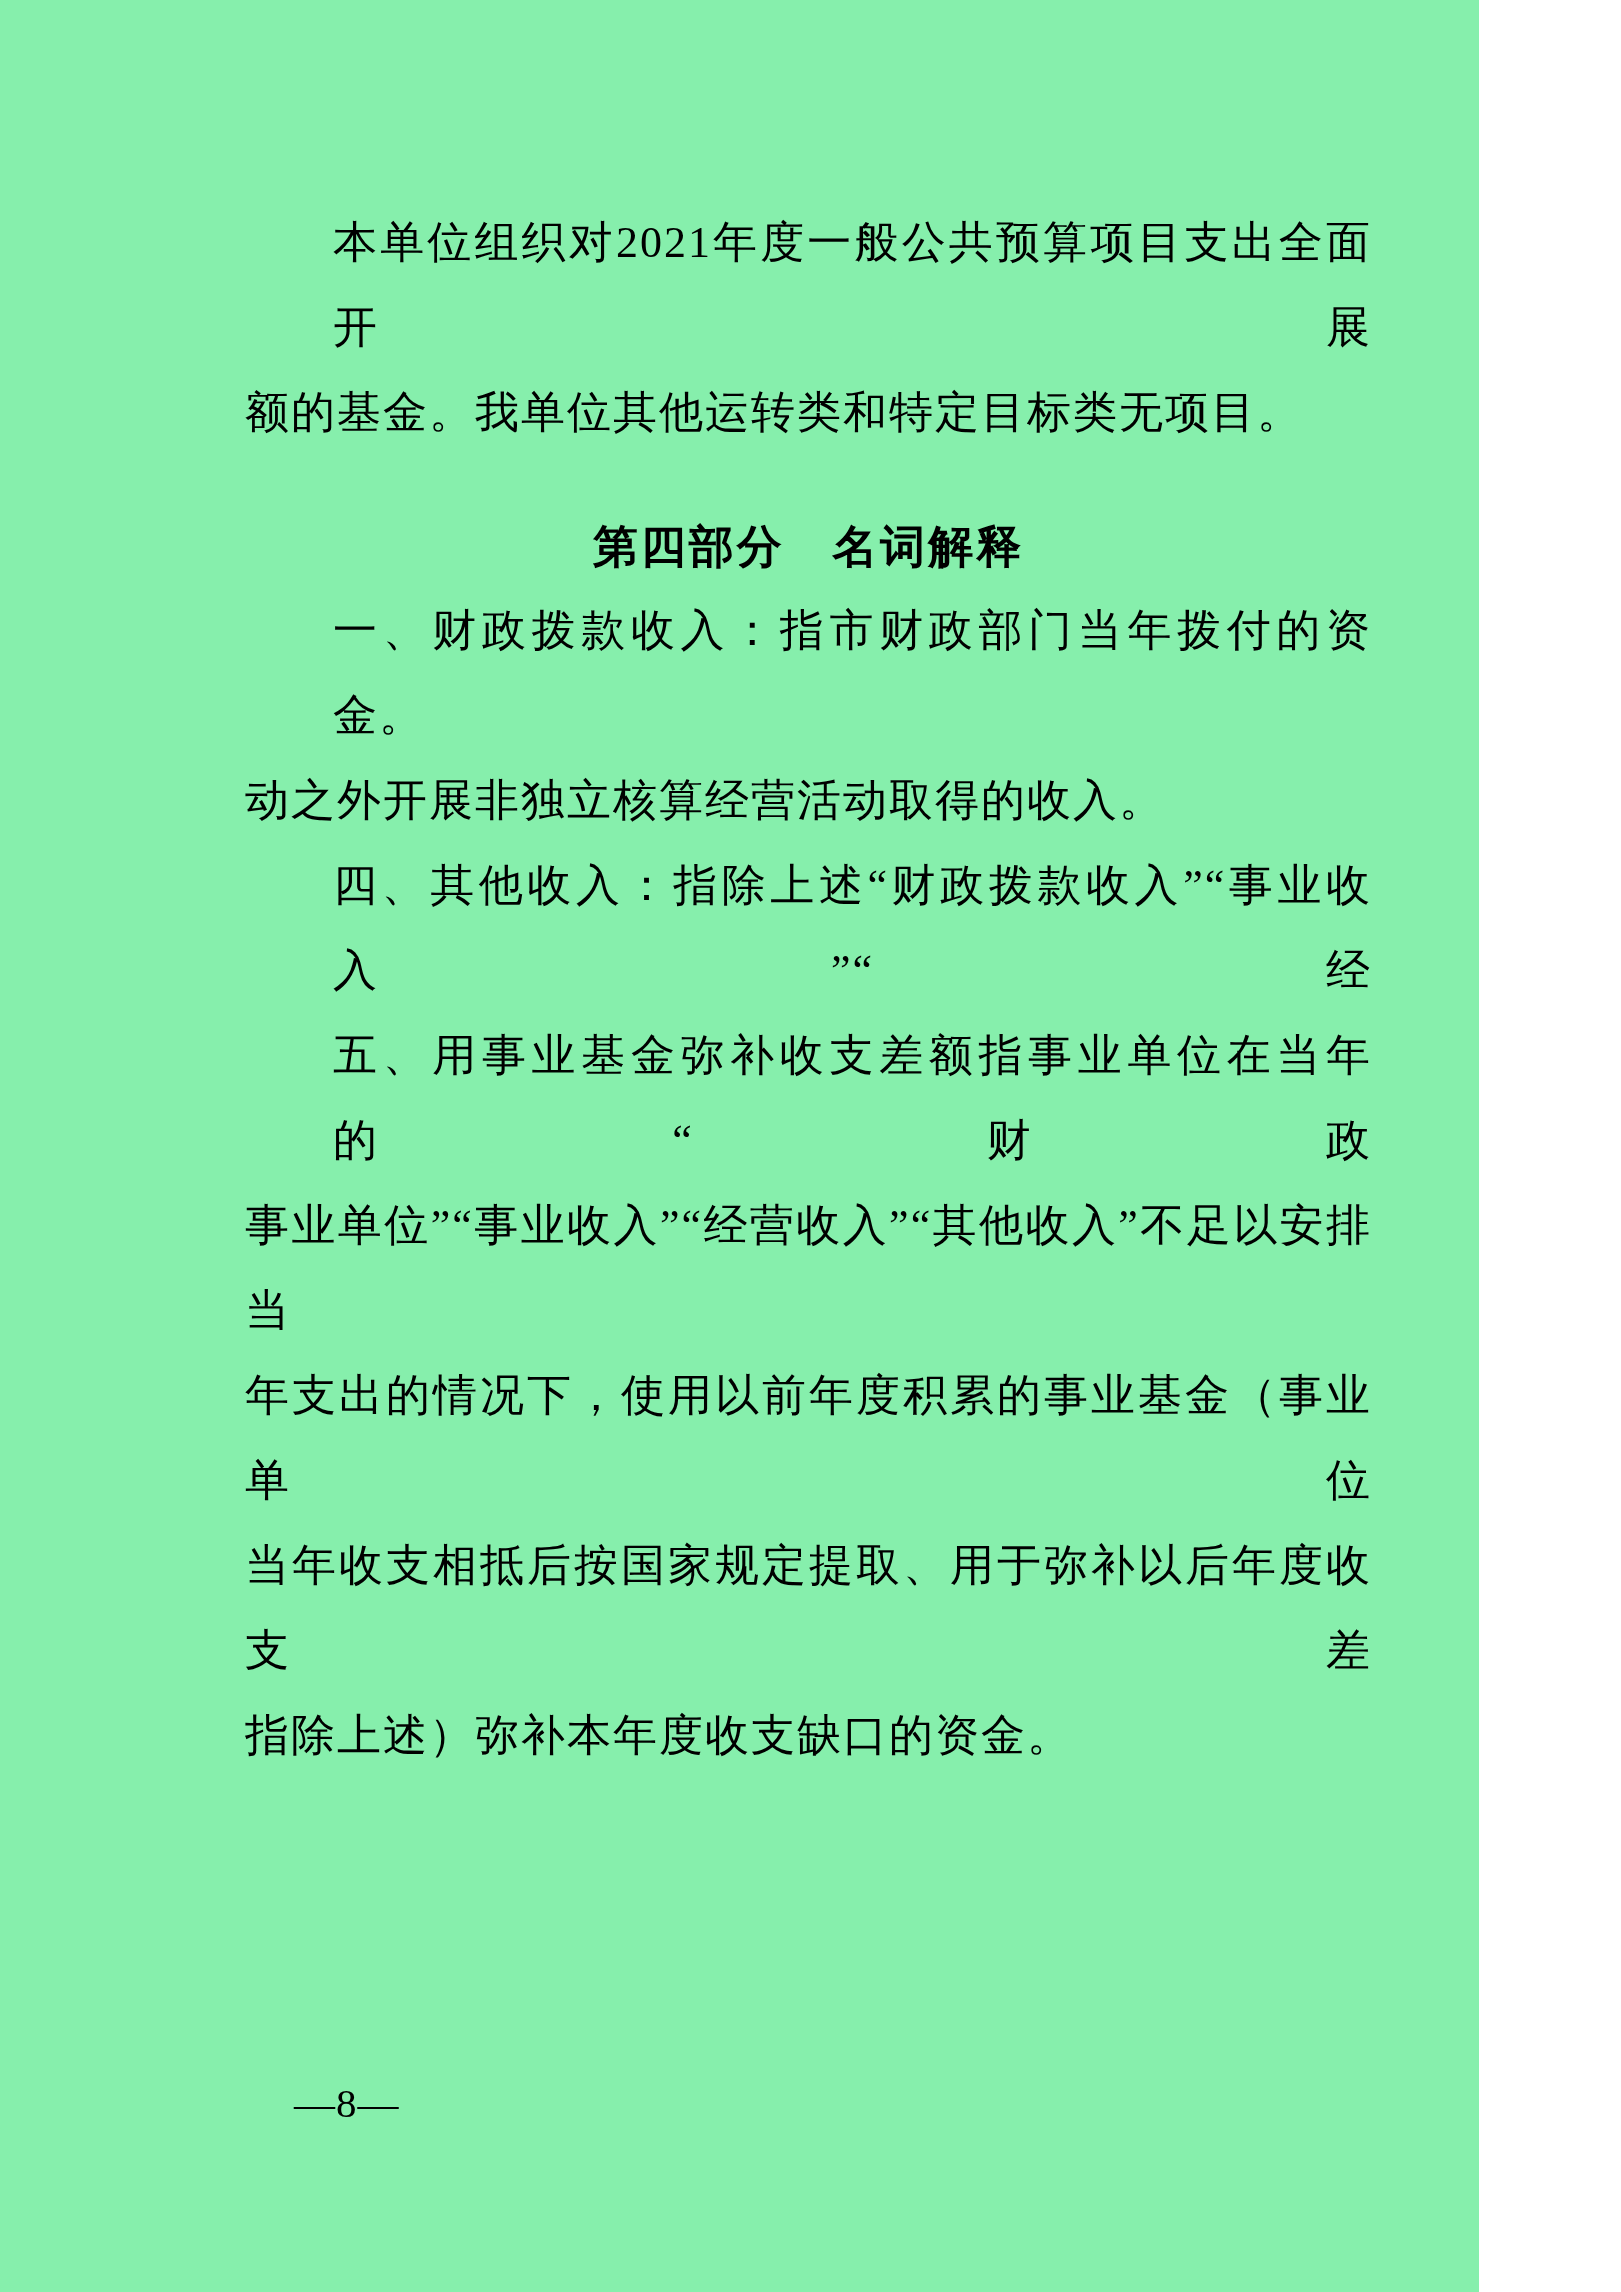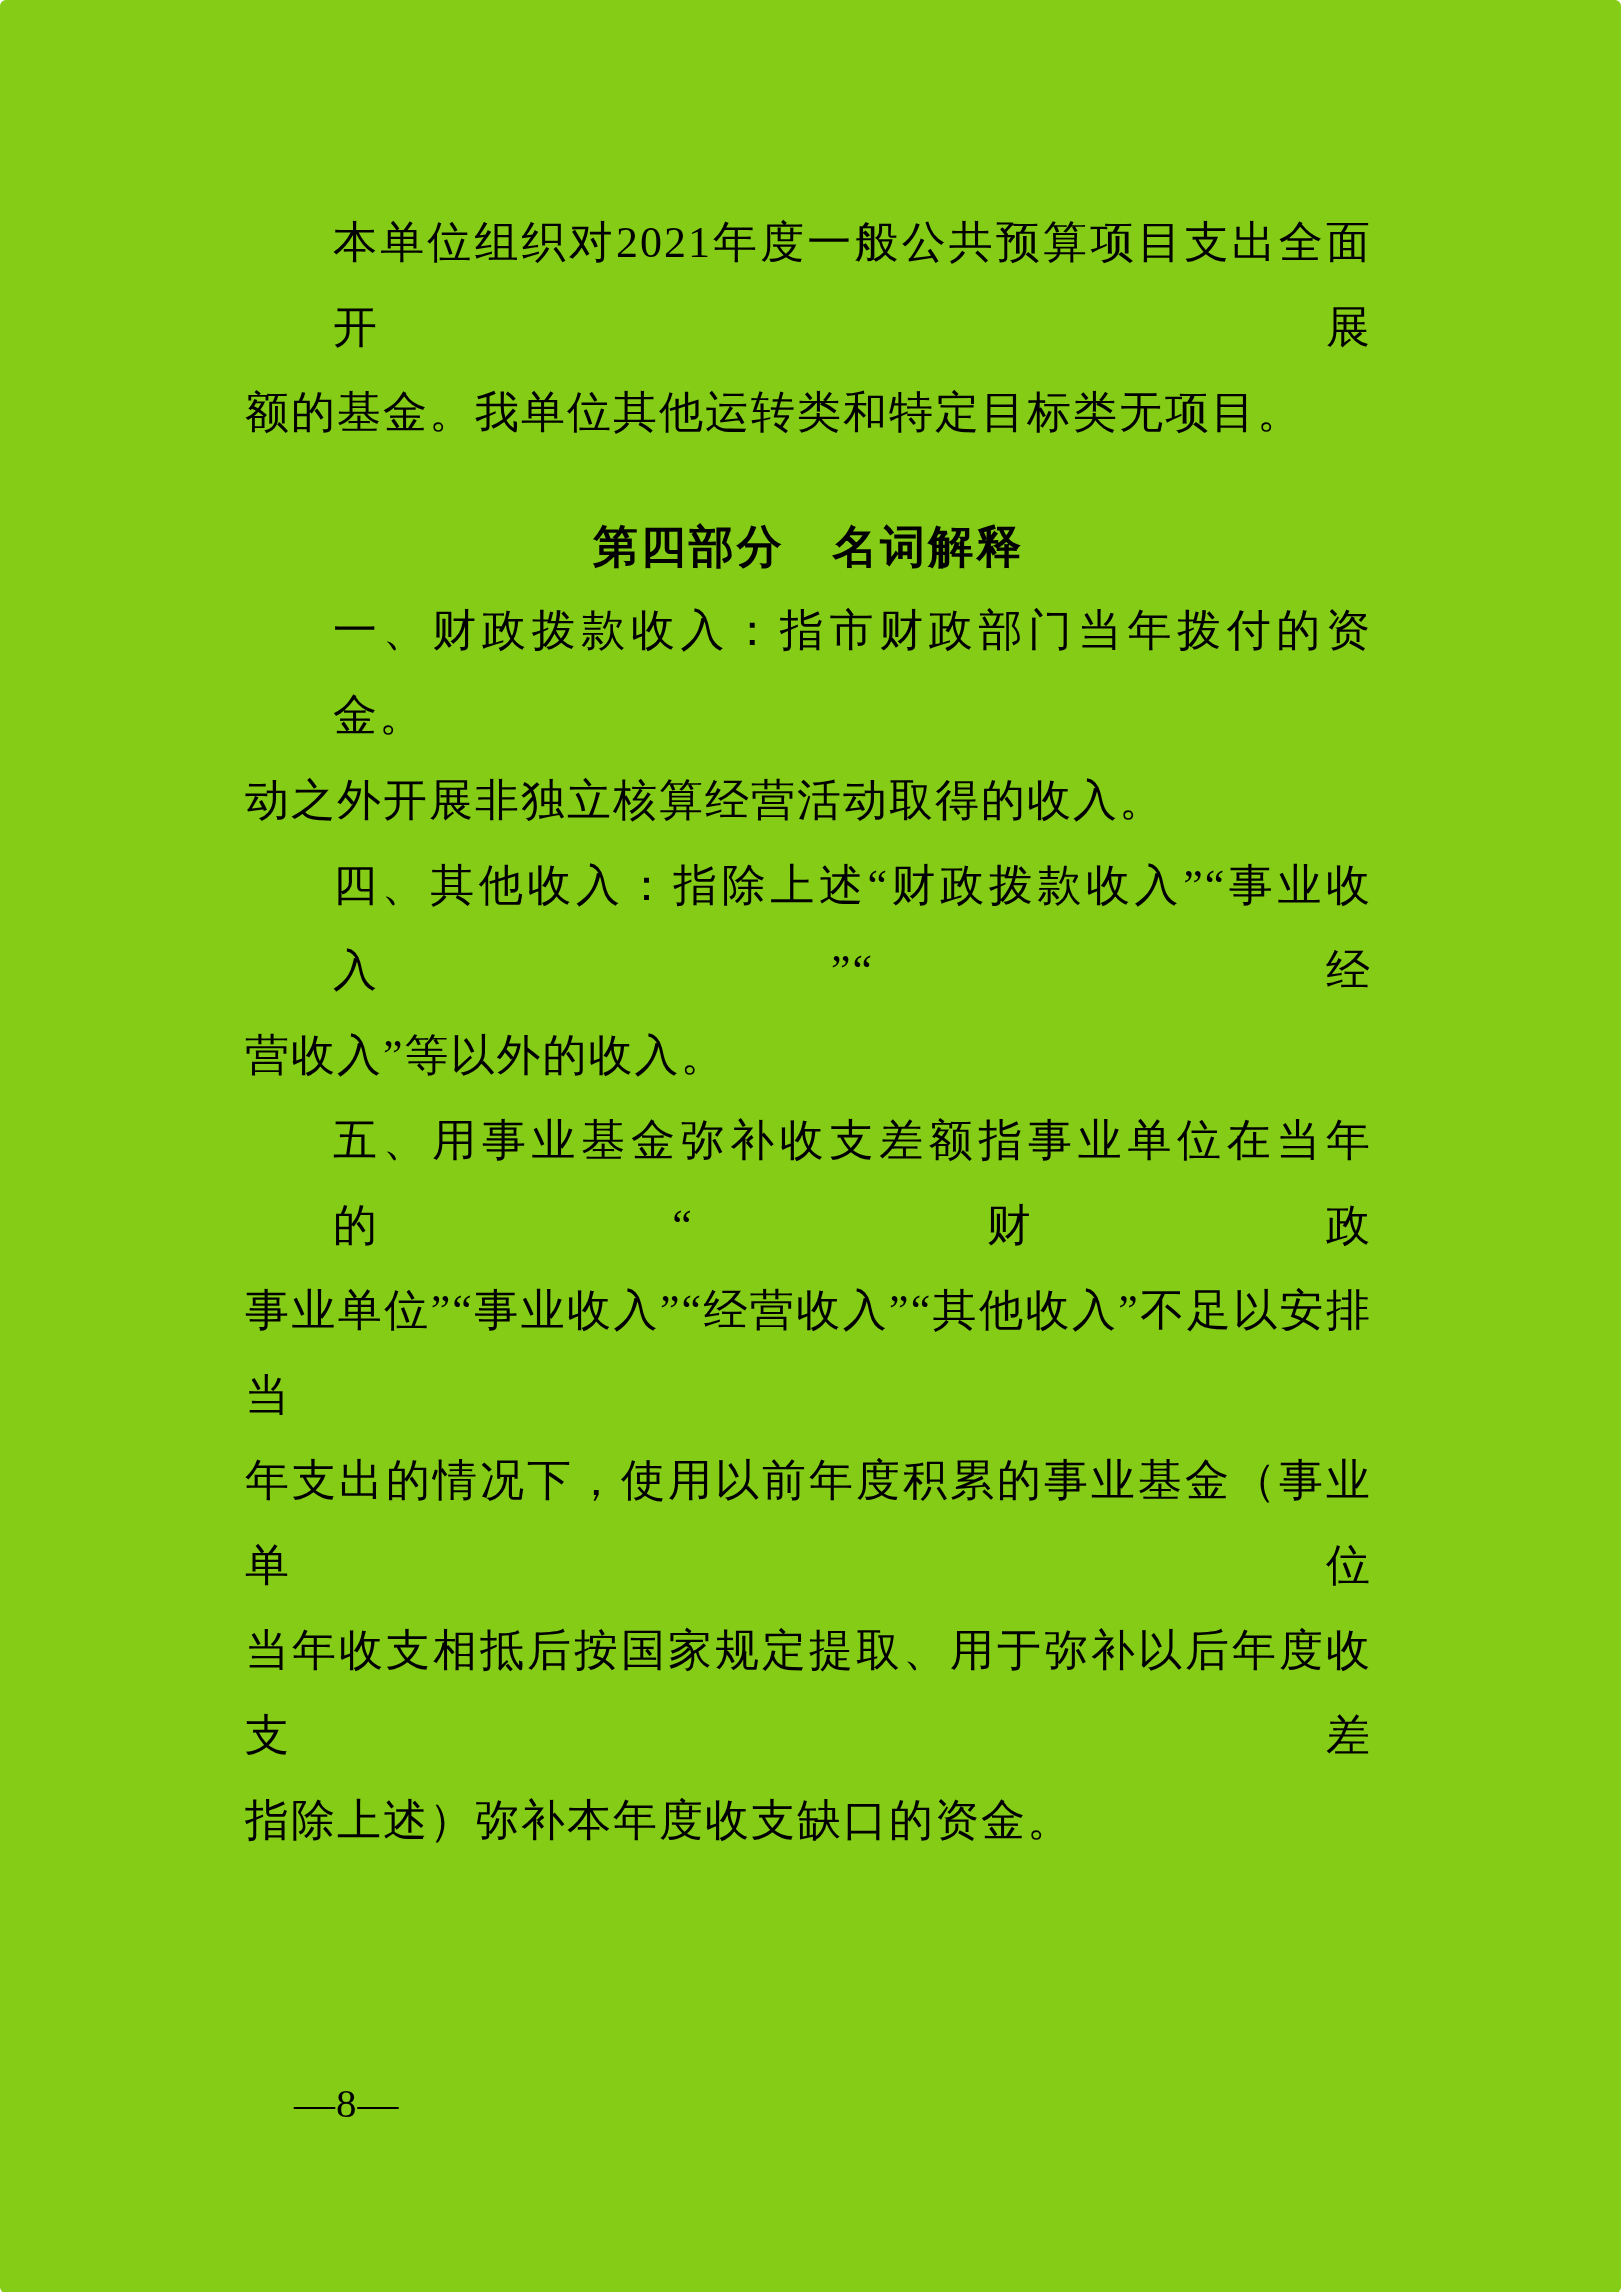--- a/index.html
+++ b/index.html
@@ -2,27 +2,26 @@
 <html><head>
 <meta charset="utf-8">
 <style>
   html, body {
     margin: 0;
     padding: 0;
     background: #ffffff;
   }
   .page {
     position: relative;
-    width: 1621px;
+    width: 1479px;
     height: 2293px;
-    background: #84cc16;
+    background: #86efac;
     overflow: hidden;
     color: #000000;
     font-family: "Liberation Serif", "DejaVu Serif", serif;
-    border-radius: 6px;
   }
   .content {
     position: absolute;
     left: 245px;
     top: 200px;
     width: 1127px;
     font-size: 44px;
     line-height: 85px;
     letter-spacing: 2px;
   }
@@ -72,21 +71,20 @@
     <div class="heading">第四部分　名词解释</div>
     <div id="definitions">
         <div class="para">
           <div class="line first last">一、财政拨款收入：指市财政部门当年拨付的资金。</div>
         </div>
         <div class="para">
           <div class="line last">动之外开展非独立核算经营活动取得的收入。</div>
         </div>
         <div class="para">
           <div class="line first">四、其他收入：指除上述“财政拨款收入”“事业收入”“经</div>
-          <div class="line last">营收入”等以外的收入。</div>
         </div>
         <div class="para">
           <div class="line first">五、用事业基金弥补收支差额指事业单位在当年的“财政</div>
           <div class="line">事业单位”“事业收入”“经营收入”“其他收入”不足以安排当</div>
           <div class="line">年支出的情况下，使用以前年度积累的事业基金（事业单位</div>
           <div class="line">当年收支相抵后按国家规定提取、用于弥补以后年度收支差</div>
           <div class="line last">指除上述）弥补本年度收支缺口的资金。</div>
         </div>
       </div>
   </div>

